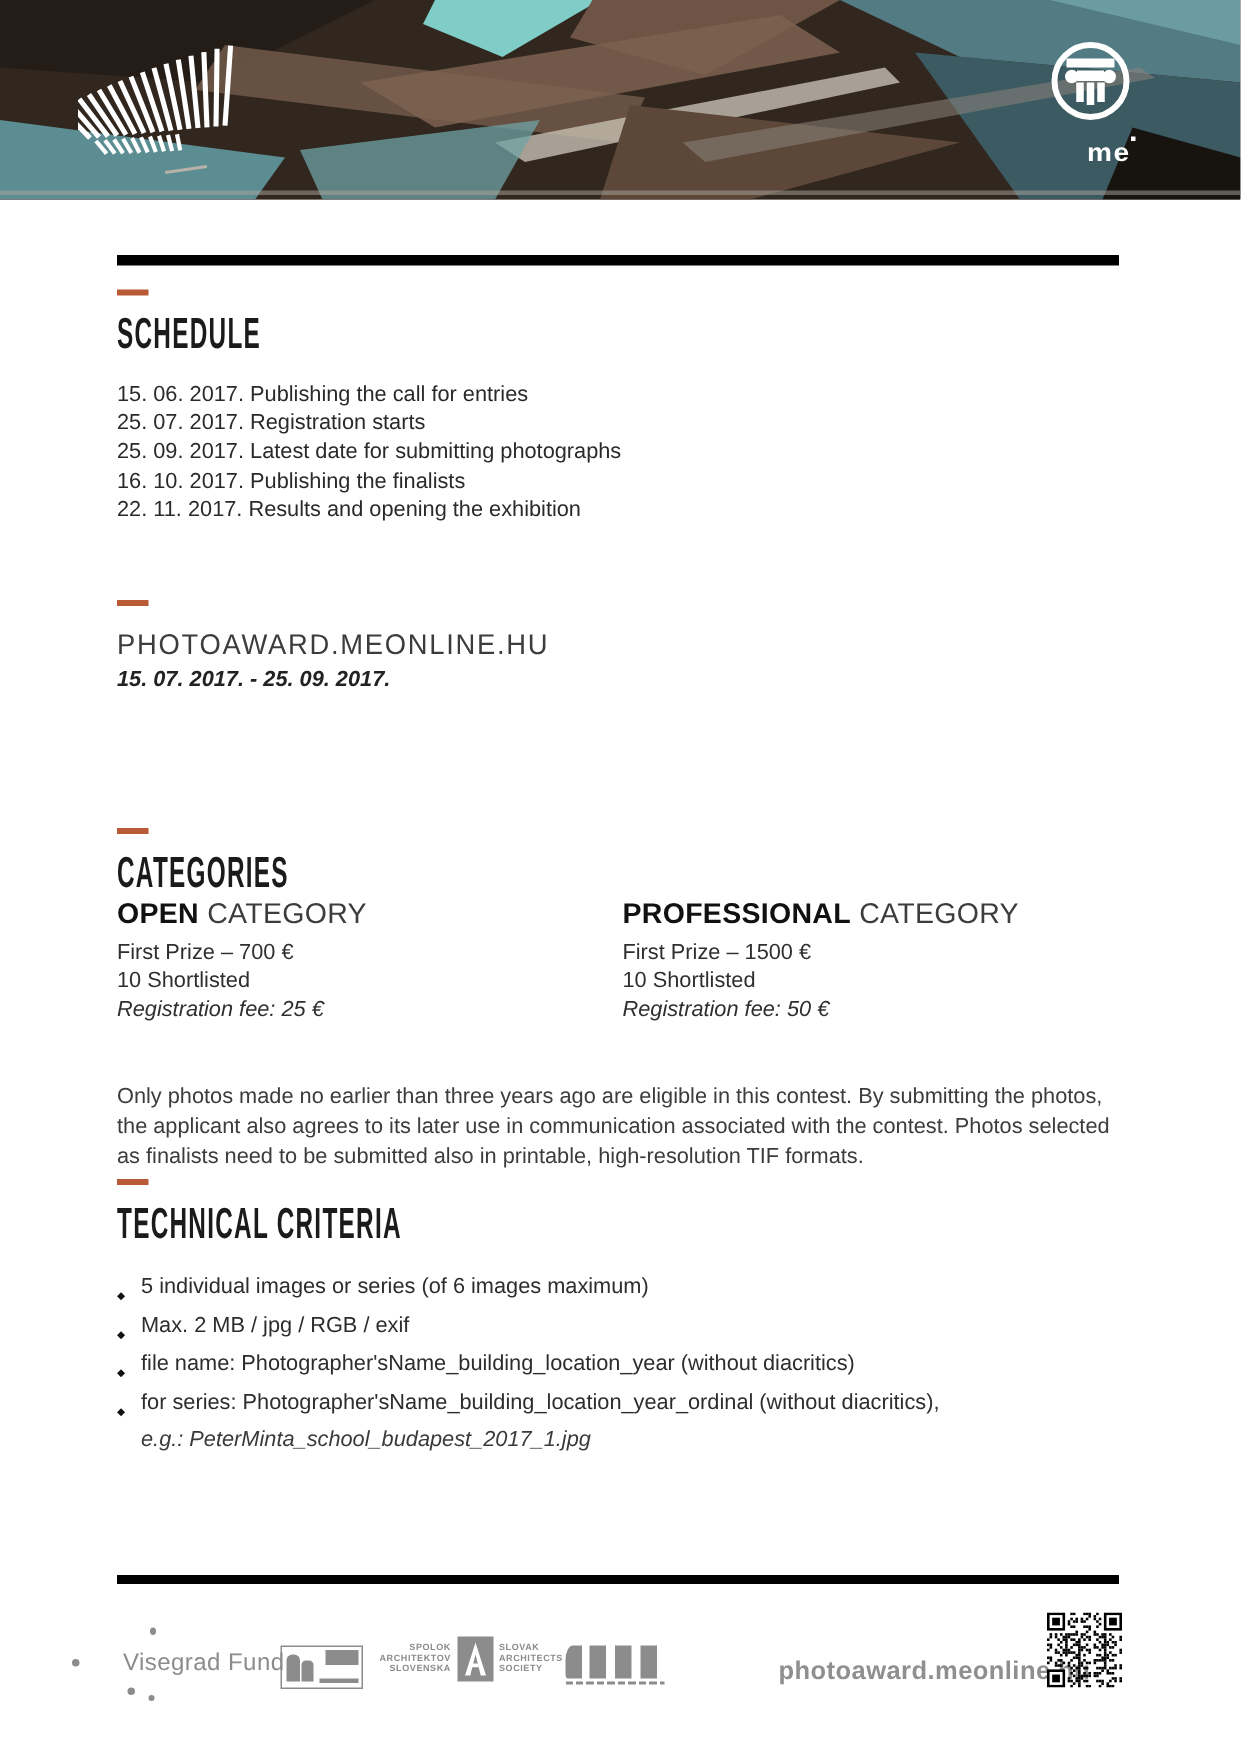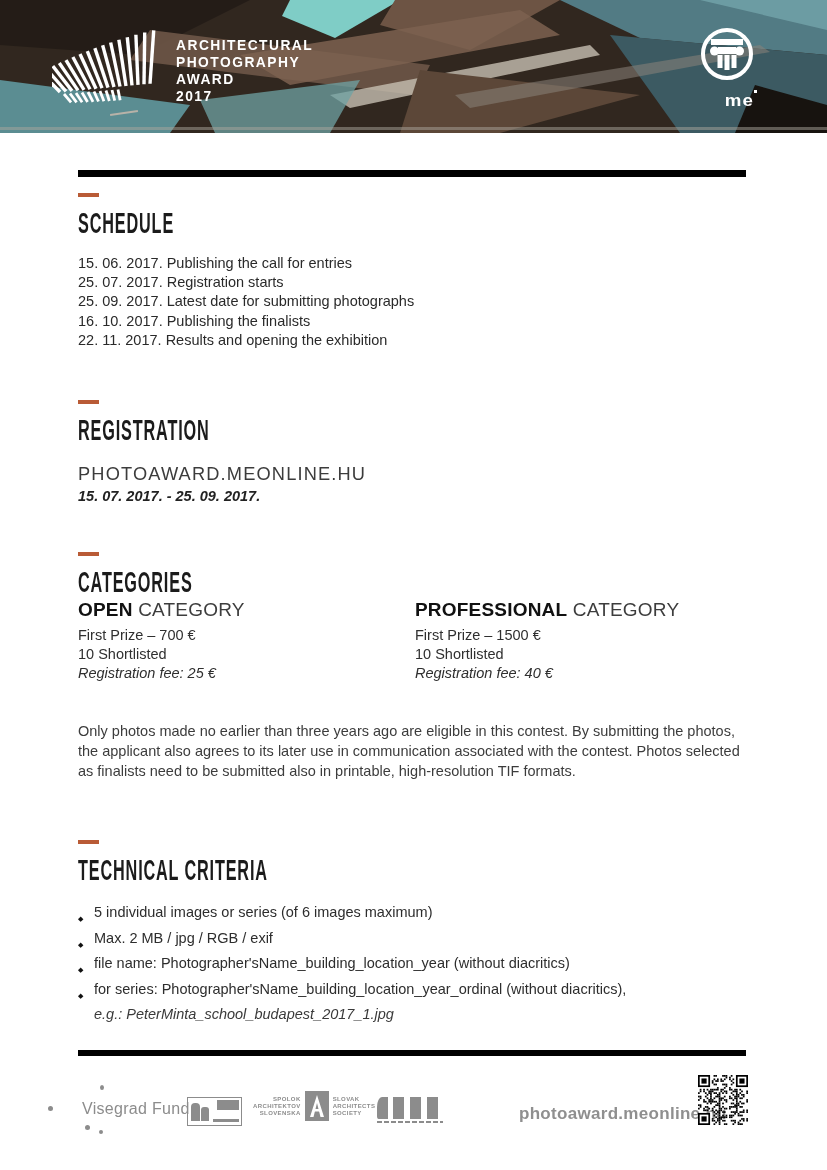--- a/index.html
+++ b/index.html
@@ -141,26 +141,20 @@
         <rect x="16.6" y="63.5" width="2.8" height="11" fill="#ffffff" transform="rotate(-36.8 18 63.5)"></rect>
         <rect x="22.6" y="63" width="2.8" height="11" fill="#ffffff" transform="rotate(-33.6 24 63)"></rect>
         <rect x="28.6" y="62.5" width="2.8" height="11" fill="#ffffff" transform="rotate(-30.4 30 62.5)"></rect>
         <rect x="34.6" y="62" width="2.8" height="11" fill="#ffffff" transform="rotate(-27.2 36 62)"></rect>
         <rect x="40.6" y="61.5" width="2.8" height="11" fill="#ffffff" transform="rotate(-24 42 61.5)"></rect>
         <rect x="46.6" y="61" width="2.8" height="11" fill="#ffffff" transform="rotate(-20.799999999999997 48 61)"></rect>
         <rect x="52.6" y="60.5" width="2.8" height="11" fill="#ffffff" transform="rotate(-17.599999999999998 54 60.5)"></rect>
         <rect x="58.6" y="60" width="2.8" height="11" fill="#ffffff" transform="rotate(-14.399999999999999 60 60)"></rect>
         <rect x="64.6" y="59.5" width="2.8" height="11" fill="#ffffff" transform="rotate(-11.2 66 59.5)"></rect>
       </svg>
-    <div class="brand-text">
-      <span class="brand-line">ARCHITECTURAL</span>
-      <span class="brand-line">PHOTOGRAPHY</span>
-      <span class="brand-line">AWARD</span>
-      <span class="brand-line">2017</span>
-    </div>
     <div class="brand-year-dash"></div>
   </div>
 
   <div class="me-logo">
     <svg width="60" height="60" viewBox="0 0 60 60">
       <circle cx="30" cy="30" r="24" fill="none" stroke="#ffffff" stroke-width="4"></circle>
       <rect x="14" y="15" width="32" height="6" fill="#ffffff"></rect>
       <circle cx="17.5" cy="27" r="4.5" fill="#ffffff"></circle>
       <circle cx="42.5" cy="27" r="4.5" fill="#ffffff"></circle>
       <rect x="21" y="23" width="18" height="7" fill="#ffffff"></rect>
@@ -200,50 +194,47 @@
     </div>
     <div class="sched-row">
       <span>22. 11. 2017.</span>
       <span>Results and opening the exhibition</span>
     </div>
   </div>
 </div>
 
 <div class="section" style="top:400px">
   <div class="dash"></div>
-  <div class="sec-heading">
-    <span>REGISTRATION</span>
-  </div>
   <div class="reg-url">PHOTOAWARD.MEONLINE.HU</div>
   <div class="reg-period">15. 07. 2017. - 25. 09. 2017.</div>
 </div>
 
 <div class="section" style="top:552px">
   <div class="dash"></div>
   <div class="sec-heading">
     <span>CATEGORIES</span>
   </div>
   <div class="cat-cols">
     <div class="cat-col">
       <div class="cat-name"><b>OPEN</b><span> CATEGORY</span></div>
       <div class="cat-line">First Prize – 700 €</div>
       <div class="cat-line">10 Shortlisted</div>
       <div class="cat-line cat-fee">Registration fee: 25 €</div>
     </div>
     <div class="cat-col right">
       <div class="cat-name"><b>PROFESSIONAL</b><span> CATEGORY</span></div>
       <div class="cat-line">First Prize – 1500 €</div>
       <div class="cat-line">10 Shortlisted</div>
-      <div class="cat-line cat-fee">Registration fee: 40 €</div>
+      <div class="cat-line cat-fee">Registration fee: 50 €</div>
     </div>
   </div>
   <div class="cat-note">Only photos made no earlier than three years ago are eligible in this contest. By submitting the photos, the applicant also agrees to its later use in communication associated with the contest. Photos selected as finalists need to be submitted also in printable, high-resolution TIF formats.</div>
 </div>
 
-<div class="section" style="top:840px">
+<div class="section" style="top:786px">
   <div class="dash"></div>
   <div class="sec-heading">
     <span>TECHNICAL CRITERIA</span>
   </div>
   <div class="tech-list">
     <div class="tech-row">
       <span class="tech-bullet">◆</span>
       <span>5 individual images or series (of 6 images maximum)</span>
     </div>
     <div class="tech-row">

